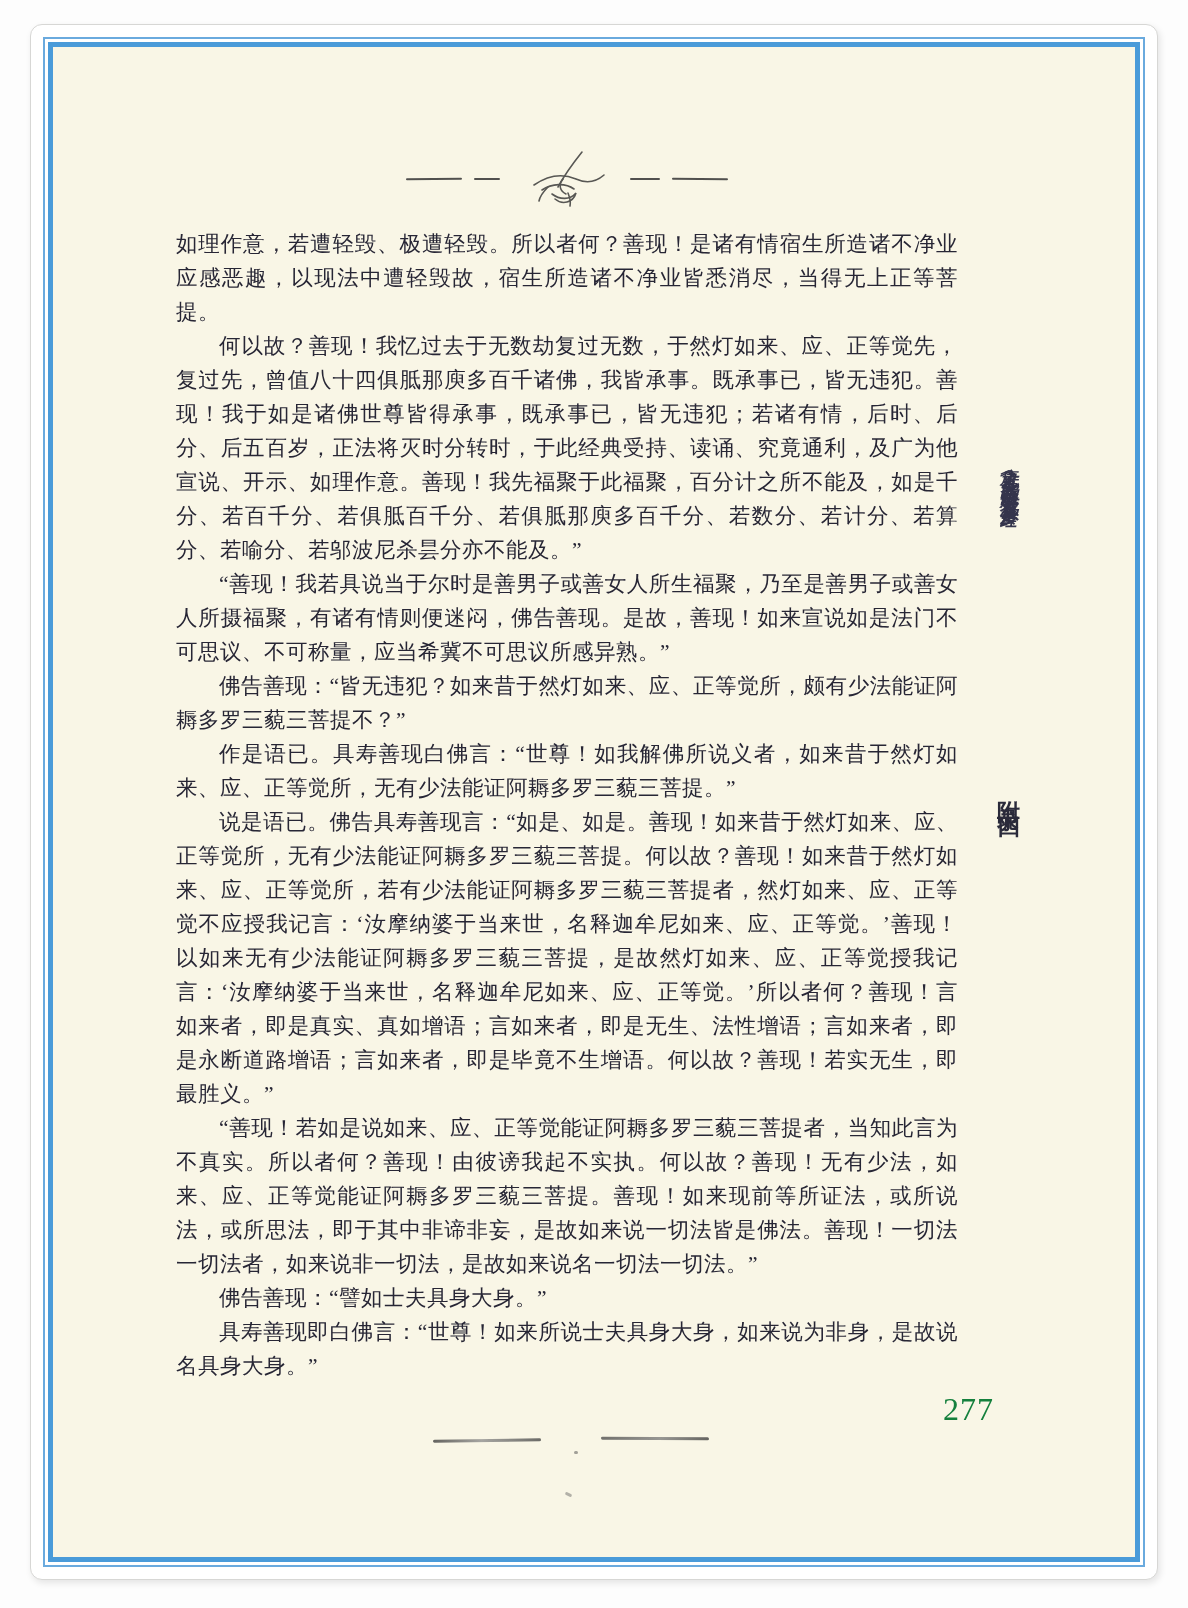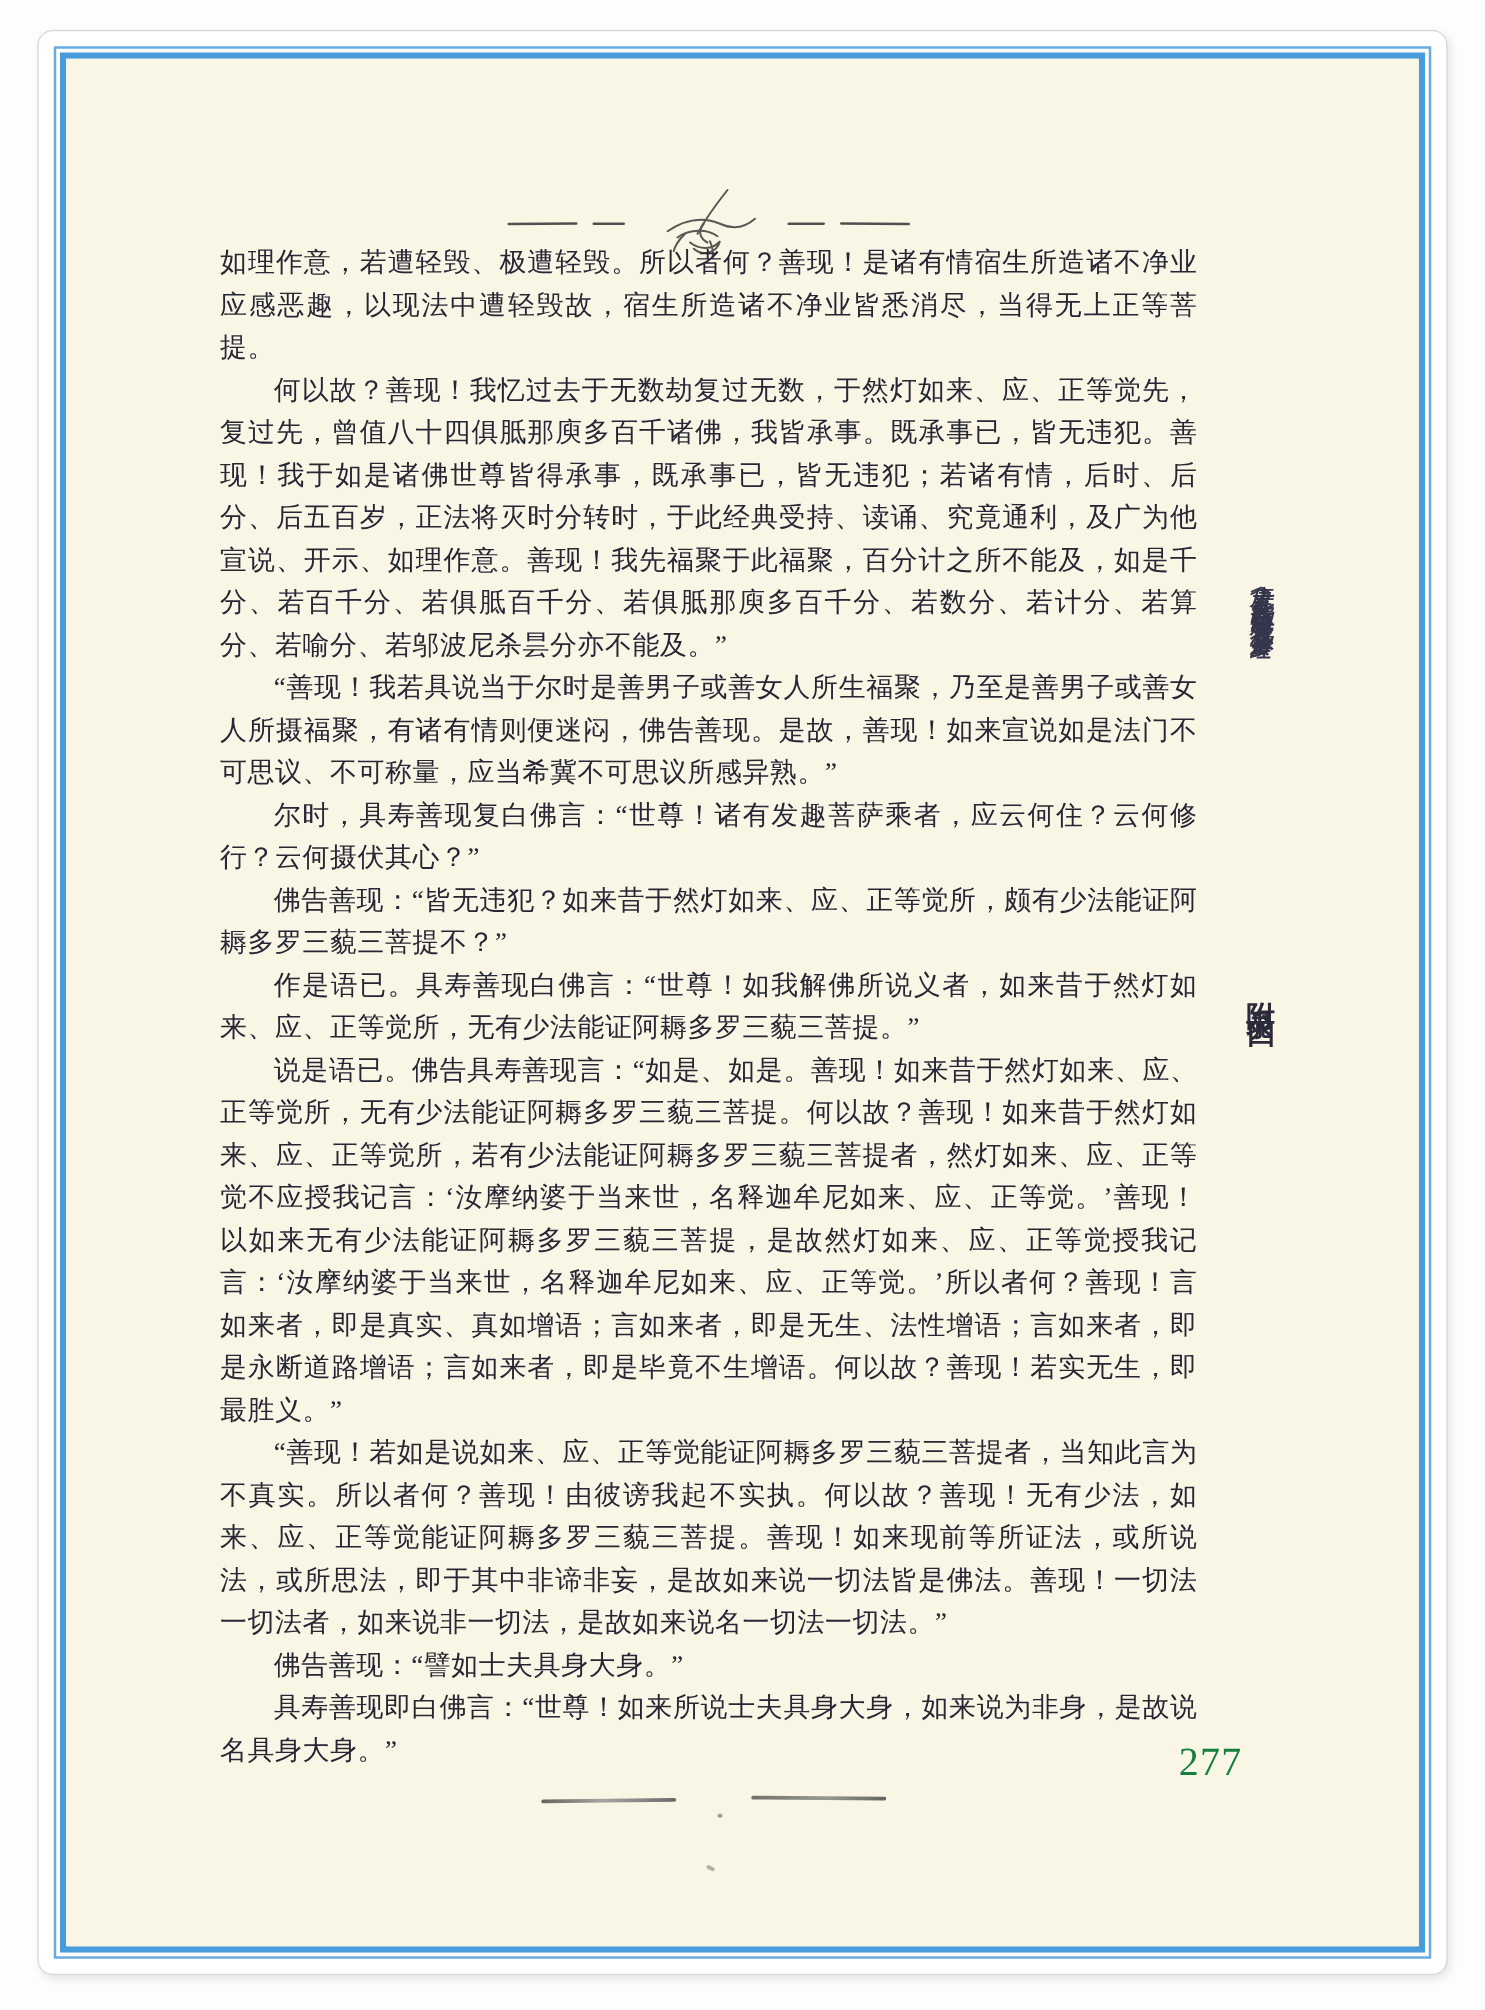--- a/index.html
+++ b/index.html
@@ -55,21 +55,21 @@
   .textblock {
     position: absolute;
     left: 123px; top: 146px; width: 782px;
     font-size: 21.5px;
     line-height: 34px;
     color: #272635;
     text-align: justify;
     letter-spacing: 0.5px;
   }
   .textblock p { margin: 0; text-indent: 2em; }
-  .textblock p.noindent { text-indent: 0; }
+  .textblock p.noindent { text-indent: 0; margin-top: 34px; }
   
   .side-title {
     position: absolute;
     left: 944px; top: 408px;
     writing-mode: vertical-rl;
     font-size: 17px;
     letter-spacing: 3px;
     font-style: italic;
     font-weight: 600;
     color: #35354c;
@@ -122,21 +122,20 @@
             </g>
           </svg>
           <span class="dash c"></span>
           <span class="dash d"></span>
         </div>
 
         <div class="textblock">
           <p class="noindent">如理作意，若遭轻毁、极遭轻毁。所以者何？善现！是诸有情宿生所造诸不净业应感恶趣，以现法中遭轻毁故，宿生所造诸不净业皆悉消尽，当得无上正等菩提。</p>
           <p>何以故？善现！我忆过去于无数劫复过无数，于然灯如来、应、正等觉先，复过先，曾值八十四俱胝那庾多百千诸佛，我皆承事。既承事已，皆无违犯。善现！我于如是诸佛世尊皆得承事，既承事已，皆无违犯；若诸有情，后时、后分、后五百岁，正法将灭时分转时，于此经典受持、读诵、究竟通利，及广为他宣说、开示、如理作意。善现！我先福聚于此福聚，百分计之所不能及，如是千分、若百千分、若俱胝百千分、若俱胝那庾多百千分、若数分、若计分、若算分、若喻分、若邬波尼杀昙分亦不能及。”</p>
           <p>“善现！我若具说当于尔时是善男子或善女人所生福聚，乃至是善男子或善女人所摄福聚，有诸有情则便迷闷，佛告善现。是故，善现！如来宣说如是法门不可思议、不可称量，应当希冀不可思议所感异熟。”</p>
-          <p>尔时，具寿善现复白佛言：“世尊！诸有发趣菩萨乘者，应云何住？云何修行？云何摄伏其心？”</p>
           <p>佛告善现：“皆无违犯？如来昔于然灯如来、应、正等觉所，颇有少法能证阿耨多罗三藐三菩提不？”</p>
           <p>作是语已。具寿善现白佛言：“世尊！如我解佛所说义者，如来昔于然灯如来、应、正等觉所，无有少法能证阿耨多罗三藐三菩提。”</p>
           <p>说是语已。佛告具寿善现言：“如是、如是。善现！如来昔于然灯如来、应、正等觉所，无有少法能证阿耨多罗三藐三菩提。何以故？善现！如来昔于然灯如来、应、正等觉所，若有少法能证阿耨多罗三藐三菩提者，然灯如来、应、正等觉不应授我记言：‘汝摩纳婆于当来世，名释迦牟尼如来、应、正等觉。’善现！以如来无有少法能证阿耨多罗三藐三菩提，是故然灯如来、应、正等觉授我记言：‘汝摩纳婆于当来世，名释迦牟尼如来、应、正等觉。’所以者何？善现！言如来者，即是真实、真如增语；言如来者，即是无生、法性增语；言如来者，即是永断道路增语；言如来者，即是毕竟不生增语。何以故？善现！若实无生，即最胜义。”</p>
           <p>“善现！若如是说如来、应、正等觉能证阿耨多罗三藐三菩提者，当知此言为不真实。所以者何？善现！由彼谤我起不实执。何以故？善现！无有少法，如来、应、正等觉能证阿耨多罗三藐三菩提。善现！如来现前等所证法，或所说法，或所思法，即于其中非谛非妄，是故如来说一切法皆是佛法。善现！一切法一切法者，如来说非一切法，是故如来说名一切法一切法。”</p>
           <p>佛告善现：“譬如士夫具身大身。”</p>
           <p>具寿善现即白佛言：“世尊！如来所说士夫具身大身，如来说为非身，是故说名具身大身。”</p>
         </div>
 
         <div class="side-title">唐玄奘《能断金刚般若波罗蜜多经》</div>
         <div class="side-section">附录四</div>

